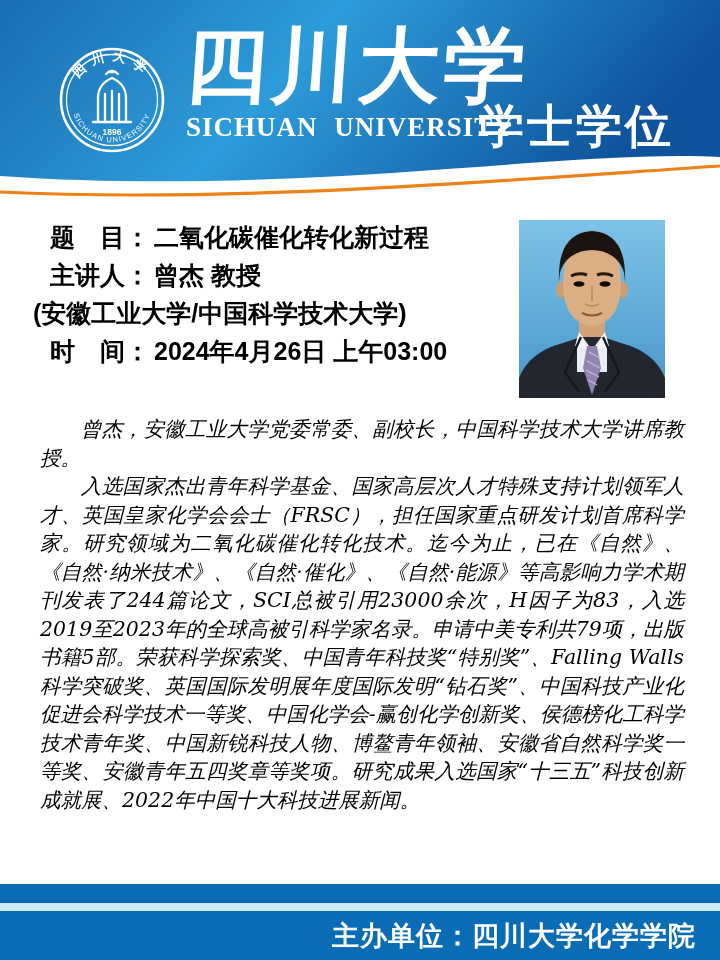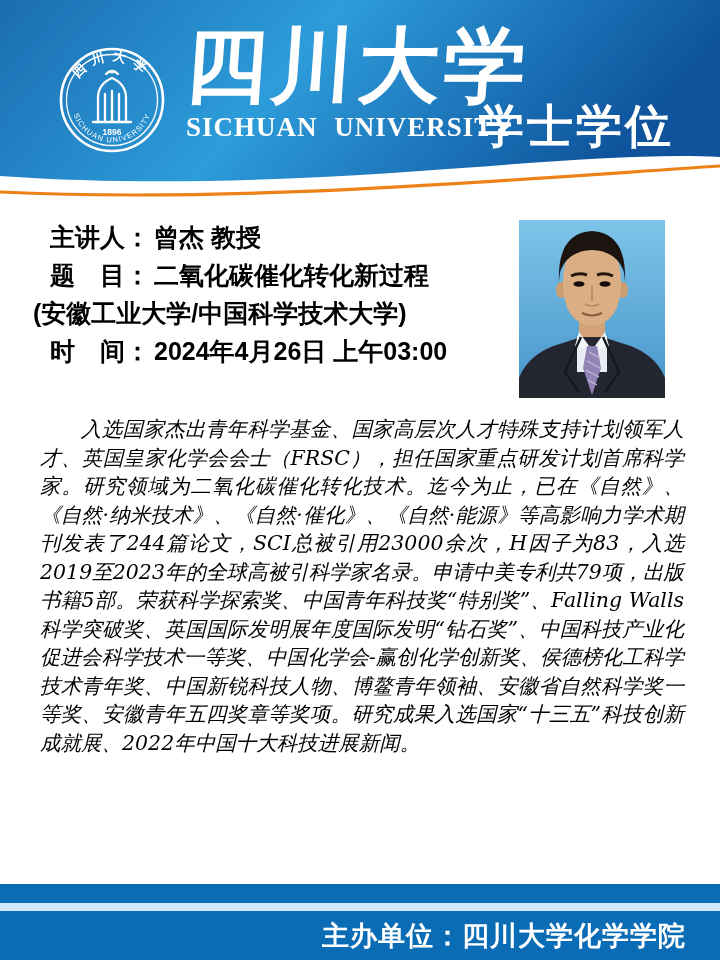--- a/index.html
+++ b/index.html
@@ -49,21 +49,21 @@
     text-align:justify;
   }
   .bio p{margin:0;text-indent:2em;}
   
   .footer{position:absolute;left:0;bottom:0;width:720px;height:76px;}
   .footer-band-top{height:19px;background:#0a6cb5;}
   .footer-stripe{height:8px;background:#cfe9f8;}
   .footer-main{
     height:49px;background:#0a6cb5;
     display:flex;align-items:center;justify-content:flex-end;
-    padding-right:34px;box-sizing:border-box;
+    padding-right:24px;box-sizing:border-box;
   }
   .footer-main span{
     color:#ffffff;font-weight:bold;font-size:27px;letter-spacing:1px;
     white-space:nowrap;
   }
 </style>
 </head>
 <body>
 
 <div class="poster">
@@ -104,24 +104,24 @@
       <text y="35" font-size="8.5" fill="#ffffff" text-anchor="middle" font-weight="bold">1896</text>
     </svg>
 
     <div class="uni-cn">四川大学</div>
     <div class="uni-en">SICHUAN UNIVERSITY</div>
     <div class="banner-title">学士学位</div>
   </div>
 
   <div class="details">
     <div class="row">
-      <span class="label">主讲人：</span><span>曾杰 教授</span>
+      <span class="label">题　目：</span><span>二氧化碳催化转化新过程</span>
     </div>
     <div class="row">
-      <span class="label">题　目：</span><span>二氧化碳催化转化新过程</span>
+      <span class="label">主讲人：</span><span>曾杰 教授</span>
     </div>
     <div class="row affil">
       <span>(安徽工业大学/中国科学技术大学)</span>
     </div>
     <div class="row">
       <span class="label">时　间：</span><span>2024年4月26日 上午03:00</span>
     </div>
   </div>
 
   <svg class="photo" viewBox="0 0 146 178">
@@ -150,20 +150,21 @@
       <path d="M52,56 q8,-4 16,-1" stroke="#231710" stroke-width="3" fill="none"></path>
       <path d="M78,55 q8,-3 16,1" stroke="#231710" stroke-width="3" fill="none"></path>
       <ellipse cx="60" cy="64" rx="5.5" ry="2.7" fill="#120b07"></ellipse>
       <ellipse cx="86" cy="64" rx="5.5" ry="2.7" fill="#120b07"></ellipse>
       <path d="M73,66 L73,81 M66,84 q7,4 14,0" stroke="#b9895c" stroke-width="1.6" fill="none"></path>
       <path d="M63,93 q10,5 20,0" stroke="#8c5a40" stroke-width="2" fill="none"></path>
     </g>
   </svg>
 
   <div class="bio">
+    <p>曾杰，安徽工业大学党委常委、副校长，中国科学技术大学讲席教授。</p>
     <p>入选国家杰出青年科学基金、国家高层次人才特殊支持计划领军人才、英国皇家化学会会士（FRSC），担任国家重点研发计划首席科学家。研究领域为二氧化碳催化转化技术。迄今为止，已在《自然》、《自然·纳米技术》、《自然·催化》、《自然·能源》等高影响力学术期刊发表了244篇论文，SCI总被引用23000余次，H因子为83，入选2019至2023年的全球高被引科学家名录。申请中美专利共79项，出版书籍5部。荣获科学探索奖、中国青年科技奖“特别奖”、Falling Walls科学突破奖、英国国际发明展年度国际发明“钻石奖”、中国科技产业化促进会科学技术一等奖、中国化学会-赢创化学创新奖、侯德榜化工科学技术青年奖、中国新锐科技人物、博鳌青年领袖、安徽省自然科学奖一等奖、安徽青年五四奖章等奖项。研究成果入选国家“十三五”科技创新成就展、2022年中国十大科技进展新闻。</p>
   </div>
 
   <div class="footer">
     <div class="footer-band-top"></div>
     <div class="footer-stripe"></div>
     <div class="footer-main">
       <span>主办单位：四川大学化学学院</span>
     </div>
   </div>

